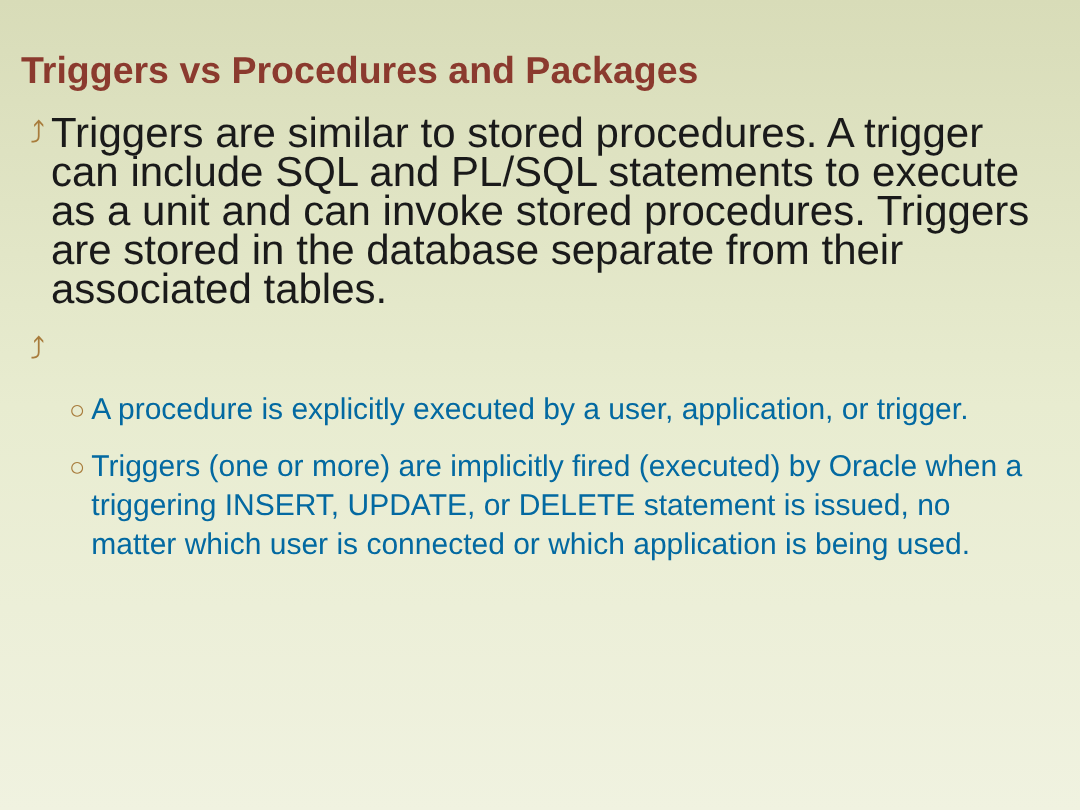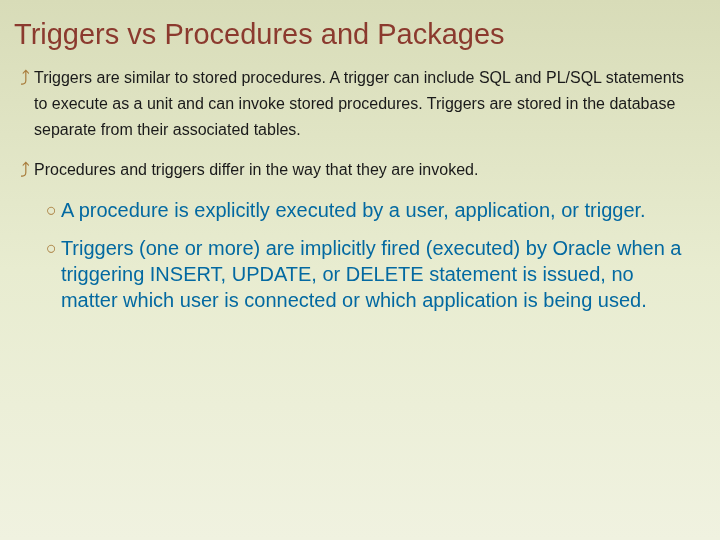--- a/index.html
+++ b/index.html
@@ -7,41 +7,42 @@
     width: 720px;
     height: 540px;
     background: linear-gradient(to bottom, #d8dcb8 0%, #e8ecd0 50%, #f0f2e0 100%);
     font-family: Arial, Helvetica, sans-serif;
     color: #222;
     padding: 18px 0 0 0;
     overflow: hidden;
   }
   .title {
     color: #8b3a2e;
-    font-size: 29px;
-    font-weight: 400;
+    font-size: 25px;
+    font-weight: 700;
     padding: 0 14px 14px 14px;
+    margin-top: 15px;
   }
   .content {
     padding: 0 30px 0 20px;
   }
   .bullet-item {
     display: flex;
     align-items: flex-start;
     margin-bottom: 14px;
   }
   .bullet-mark {
     color: #a87c3c;
     font-size: 20px;
     line-height: 26px;
     margin-right: 4px;
     flex-shrink: 0;
   }
   .bullet-text {
-    font-size: 16px;
+    font-size: 28px;
     line-height: 26px;
     color: #1a1a1a;
   }
   .sub-list {
     padding-left: 26px;
   }
   .sub-item {
     display: flex;
     align-items: flex-start;
     margin-bottom: 12px;
@@ -66,21 +67,20 @@
 
 <div class="content">
 
   <div class="bullet-item">
     <div class="bullet-mark">⤴</div>
     <div class="bullet-text">Triggers are similar to stored procedures. A trigger can include SQL and PL/SQL statements to execute as a unit and can invoke stored procedures. Triggers are stored in the database separate from their associated tables.</div>
   </div>
 
   <div class="bullet-item">
     <div class="bullet-mark">⤴</div>
-    <div class="bullet-text">Procedures and triggers differ in the way that they are invoked.</div>
   </div>
 
   <div class="sub-list">
     <div class="sub-item">
       <div class="sub-mark">○</div>
       <div class="sub-text">A procedure is explicitly executed by a user, application, or trigger.</div>
     </div>
     <div class="sub-item">
       <div class="sub-mark">○</div>
       <div class="sub-text">Triggers (one or more) are implicitly fired (executed) by Oracle when a triggering INSERT, UPDATE, or DELETE statement is issued, no matter which user is connected or which application is being used.</div>

